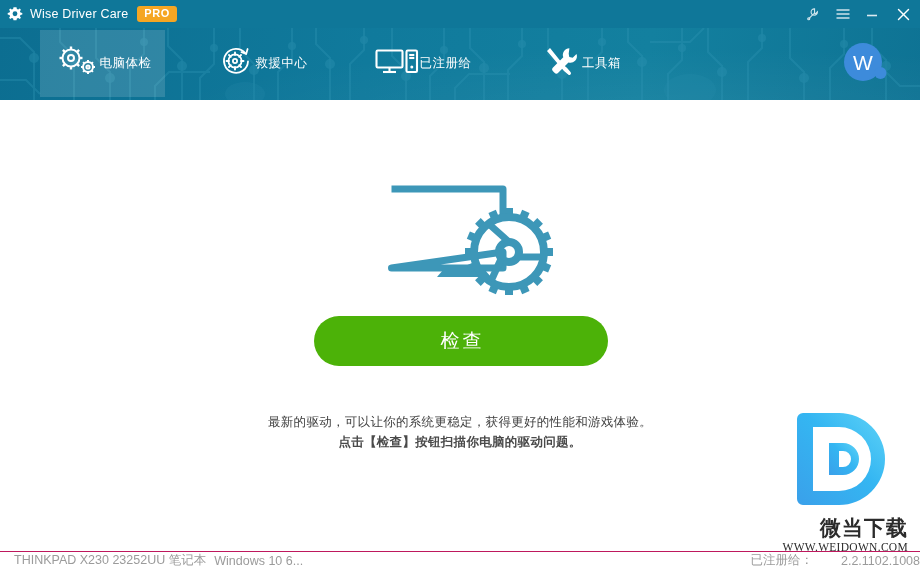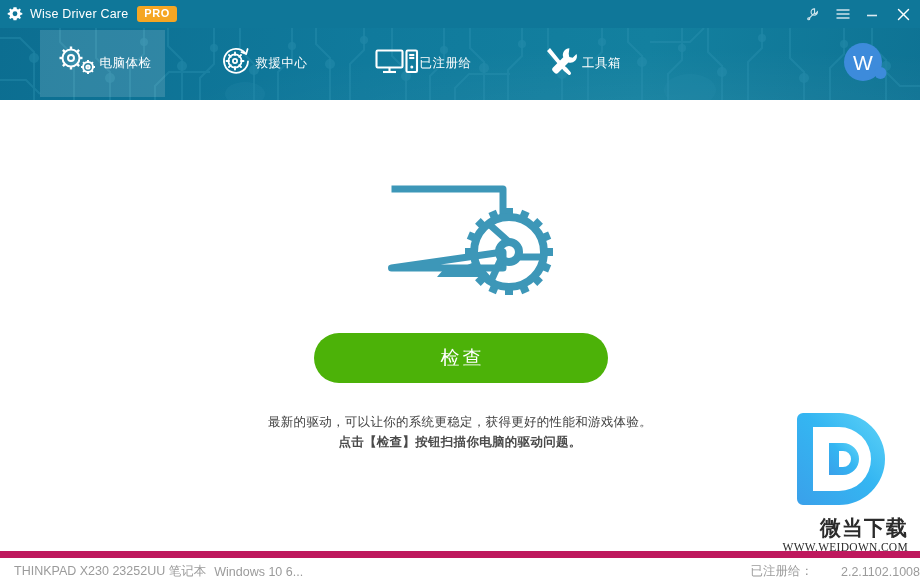--- a/index.html
+++ b/index.html
@@ -153,21 +153,21 @@
     position: absolute;
     left: 385px;
     top: 80px;
     width: 180px;
     height: 115px;
   }
   .hero-illustration svg { display: block; }
   .scan-button {
     position: absolute;
     left: 314px;
-    top: 233px;
+    top: 216px;
     width: 294px;
     height: 50px;
     background: #4cb208;
     border: none;
     border-radius: 25px;
     color: #ffffff;
     font-family: "Liberation Sans", "DejaVu Sans", sans-serif;
     font-size: 19px;
     letter-spacing: 3px;
     cursor: pointer;
@@ -219,24 +219,24 @@
     letter-spacing: 0.3px;
     font-family: "Liberation Serif", serif;
     margin-top: 1px;
   }
 
   
   .statusbar {
     position: absolute;
     left: 0; top: 551px;
     width: 920px; height: 29px;
-    border-top: 7px solid #be185d;
+    border-top: 1px solid #be185d;
     background: #ffffff;
     display: flex;
-    align-items: flex-end;
+    align-items: flex-start;
     box-sizing: border-box;
   }
   .status-left {
     display: flex;
     align-items: center;
     padding-left: 14px;
     flex: 1 1 auto;
   }
   .status-right {
     display: flex;

